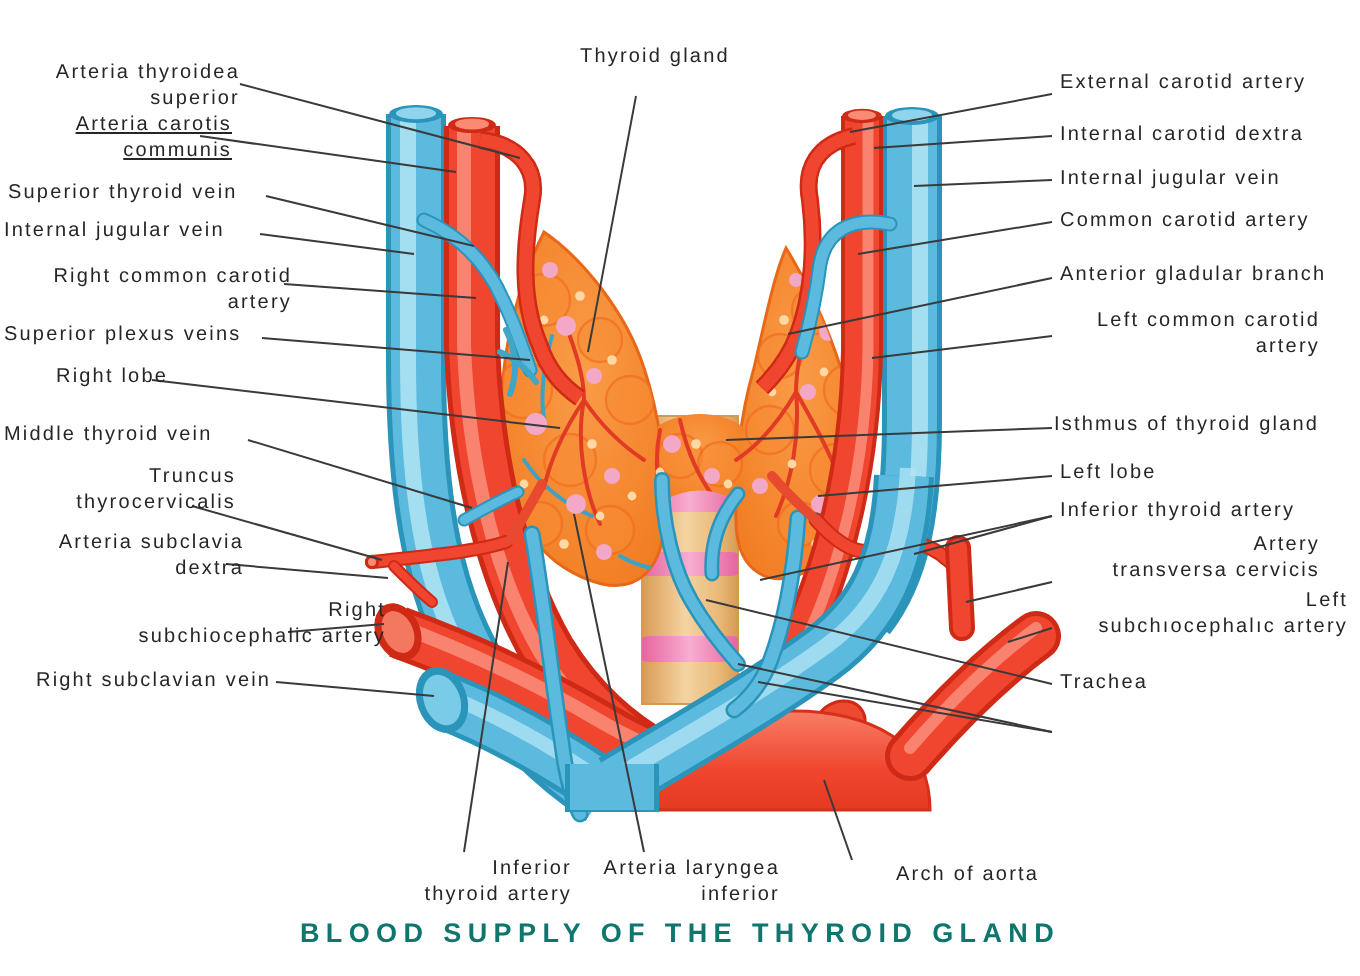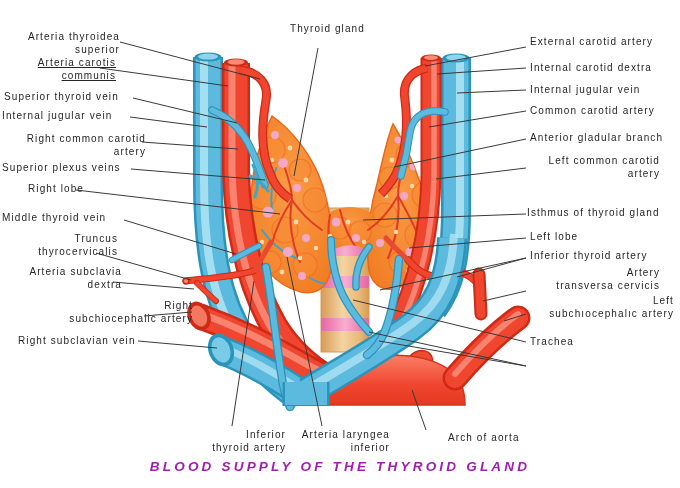--- a/index.html
+++ b/index.html
@@ -3,21 +3,21 @@
 <meta charset="utf-8">
 <style>
   html,body{margin:0;padding:0;background:#fff;}
   .canvas{position:relative;width:680px;height:488px;background:#ffffff;overflow:hidden;
           font-family:"Liberation Sans",sans-serif;}
   .art{position:absolute;left:0;top:0;}
   .lbl{position:absolute;font-size:10px;letter-spacing:1.1px;line-height:12.5px;
        color:#262626;white-space:pre-line;}
   .lbl.c{text-align:right;}
   .title{position:absolute;left:0;right:0;top:459px;text-align:center;font-size:13.5px;
-         font-weight:bold;letter-spacing:3.2px;color:#a21caf;font-style:italic;}
+         font-weight:bold;letter-spacing:3.2px;color:#0f766e;}
 </style>
 </head>
 <body>
 
 <div class="canvas">
 
   <svg class="art" width="680" height="488" viewBox="0 0 680 488">
     <defs>
       <linearGradient id="tanGrad" x1="0" y1="0" x2="1" y2="0">
         <stop offset="0" stop-color="#d89a55"></stop>

